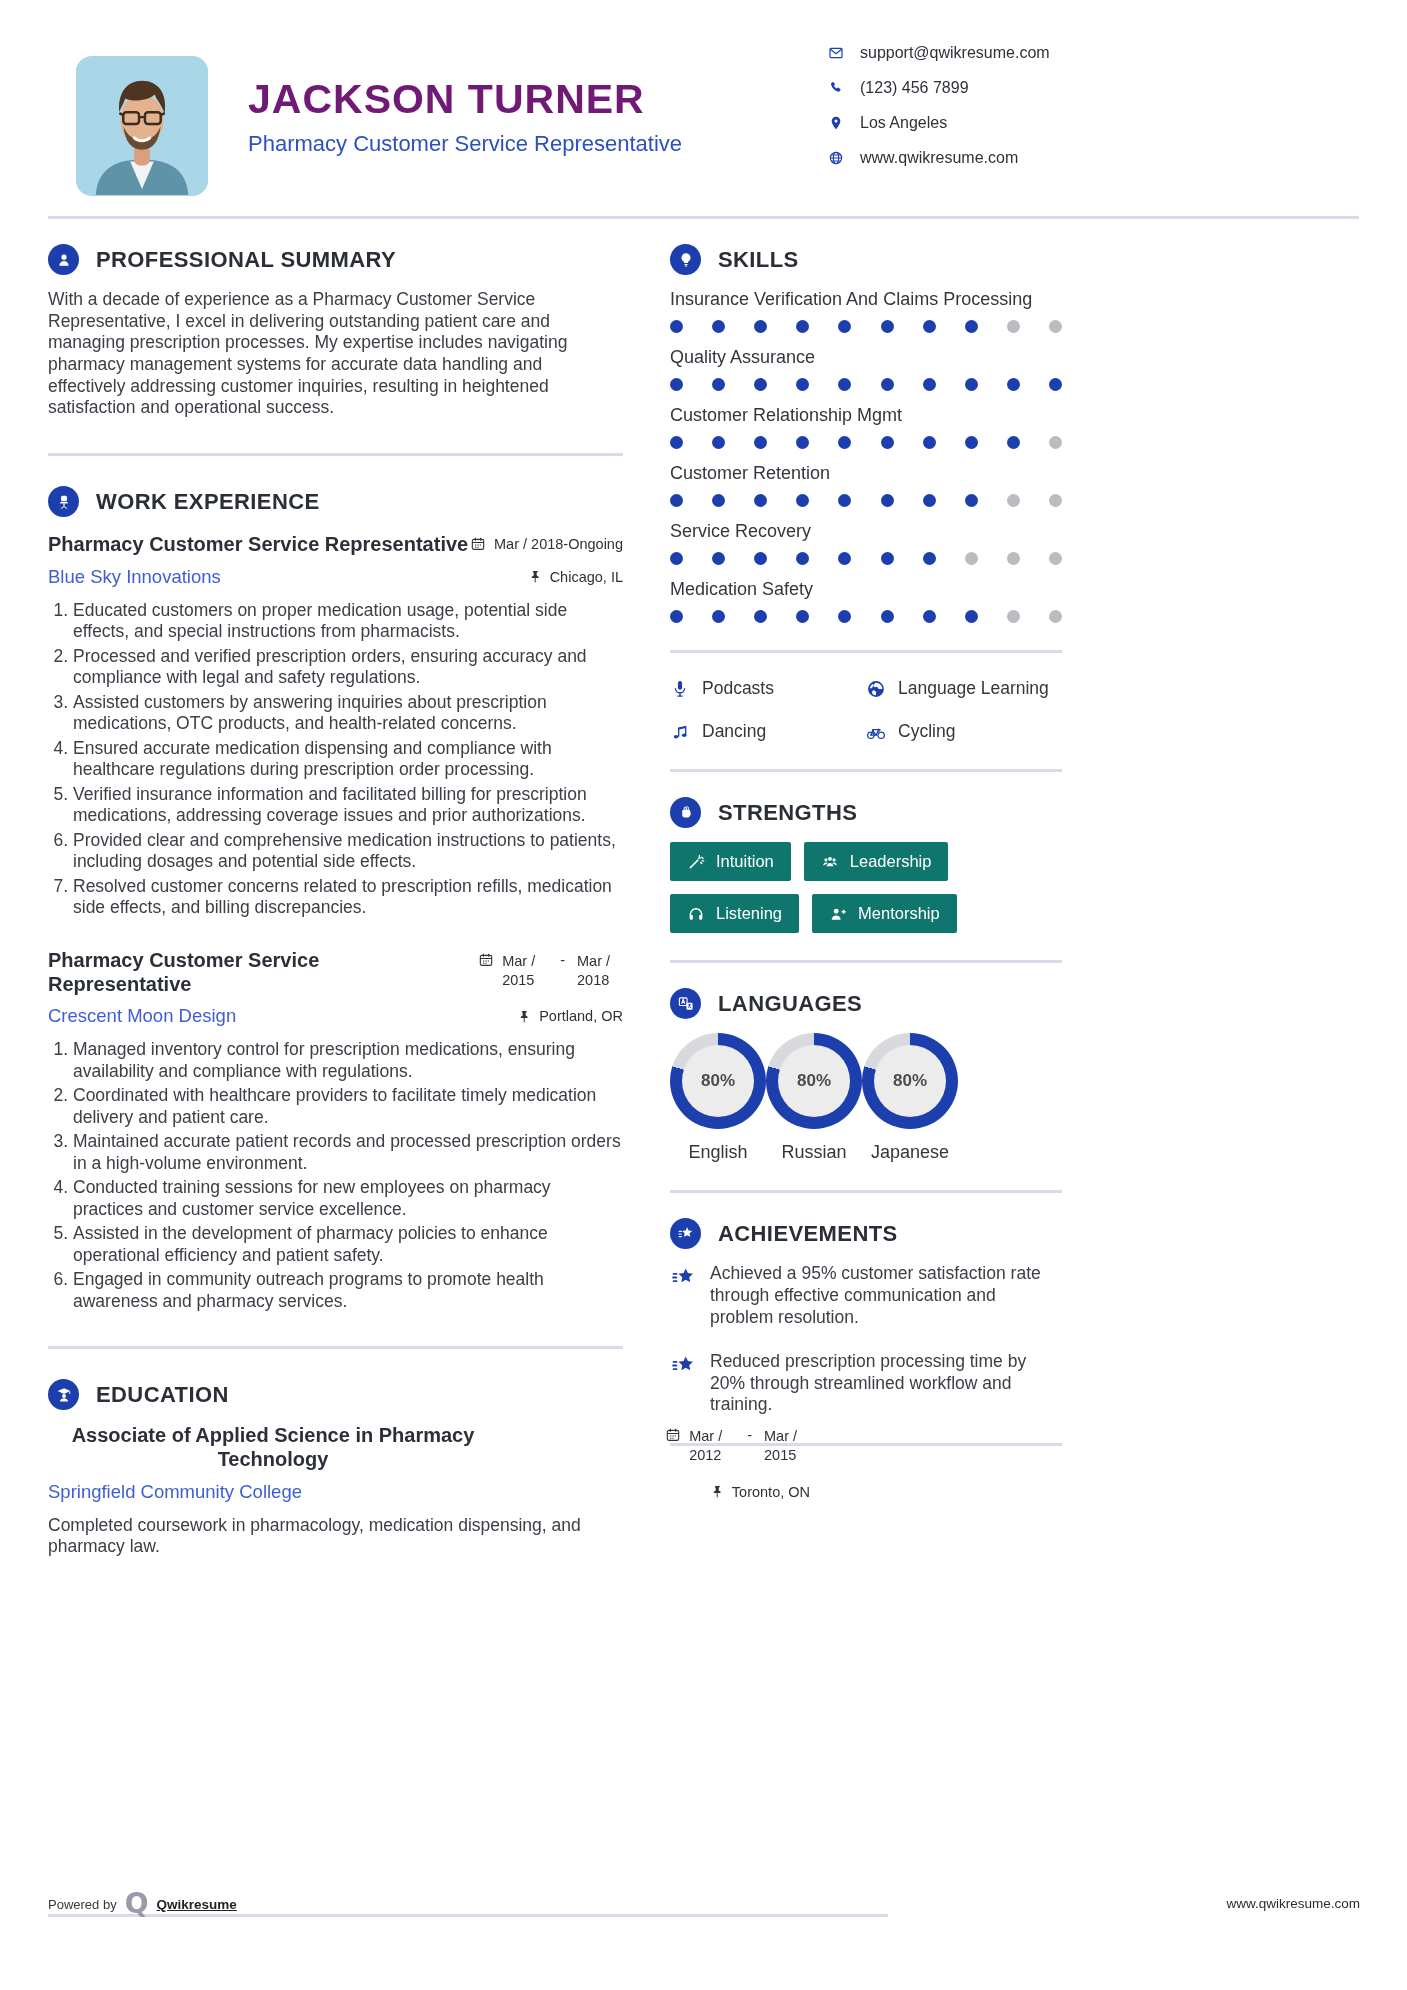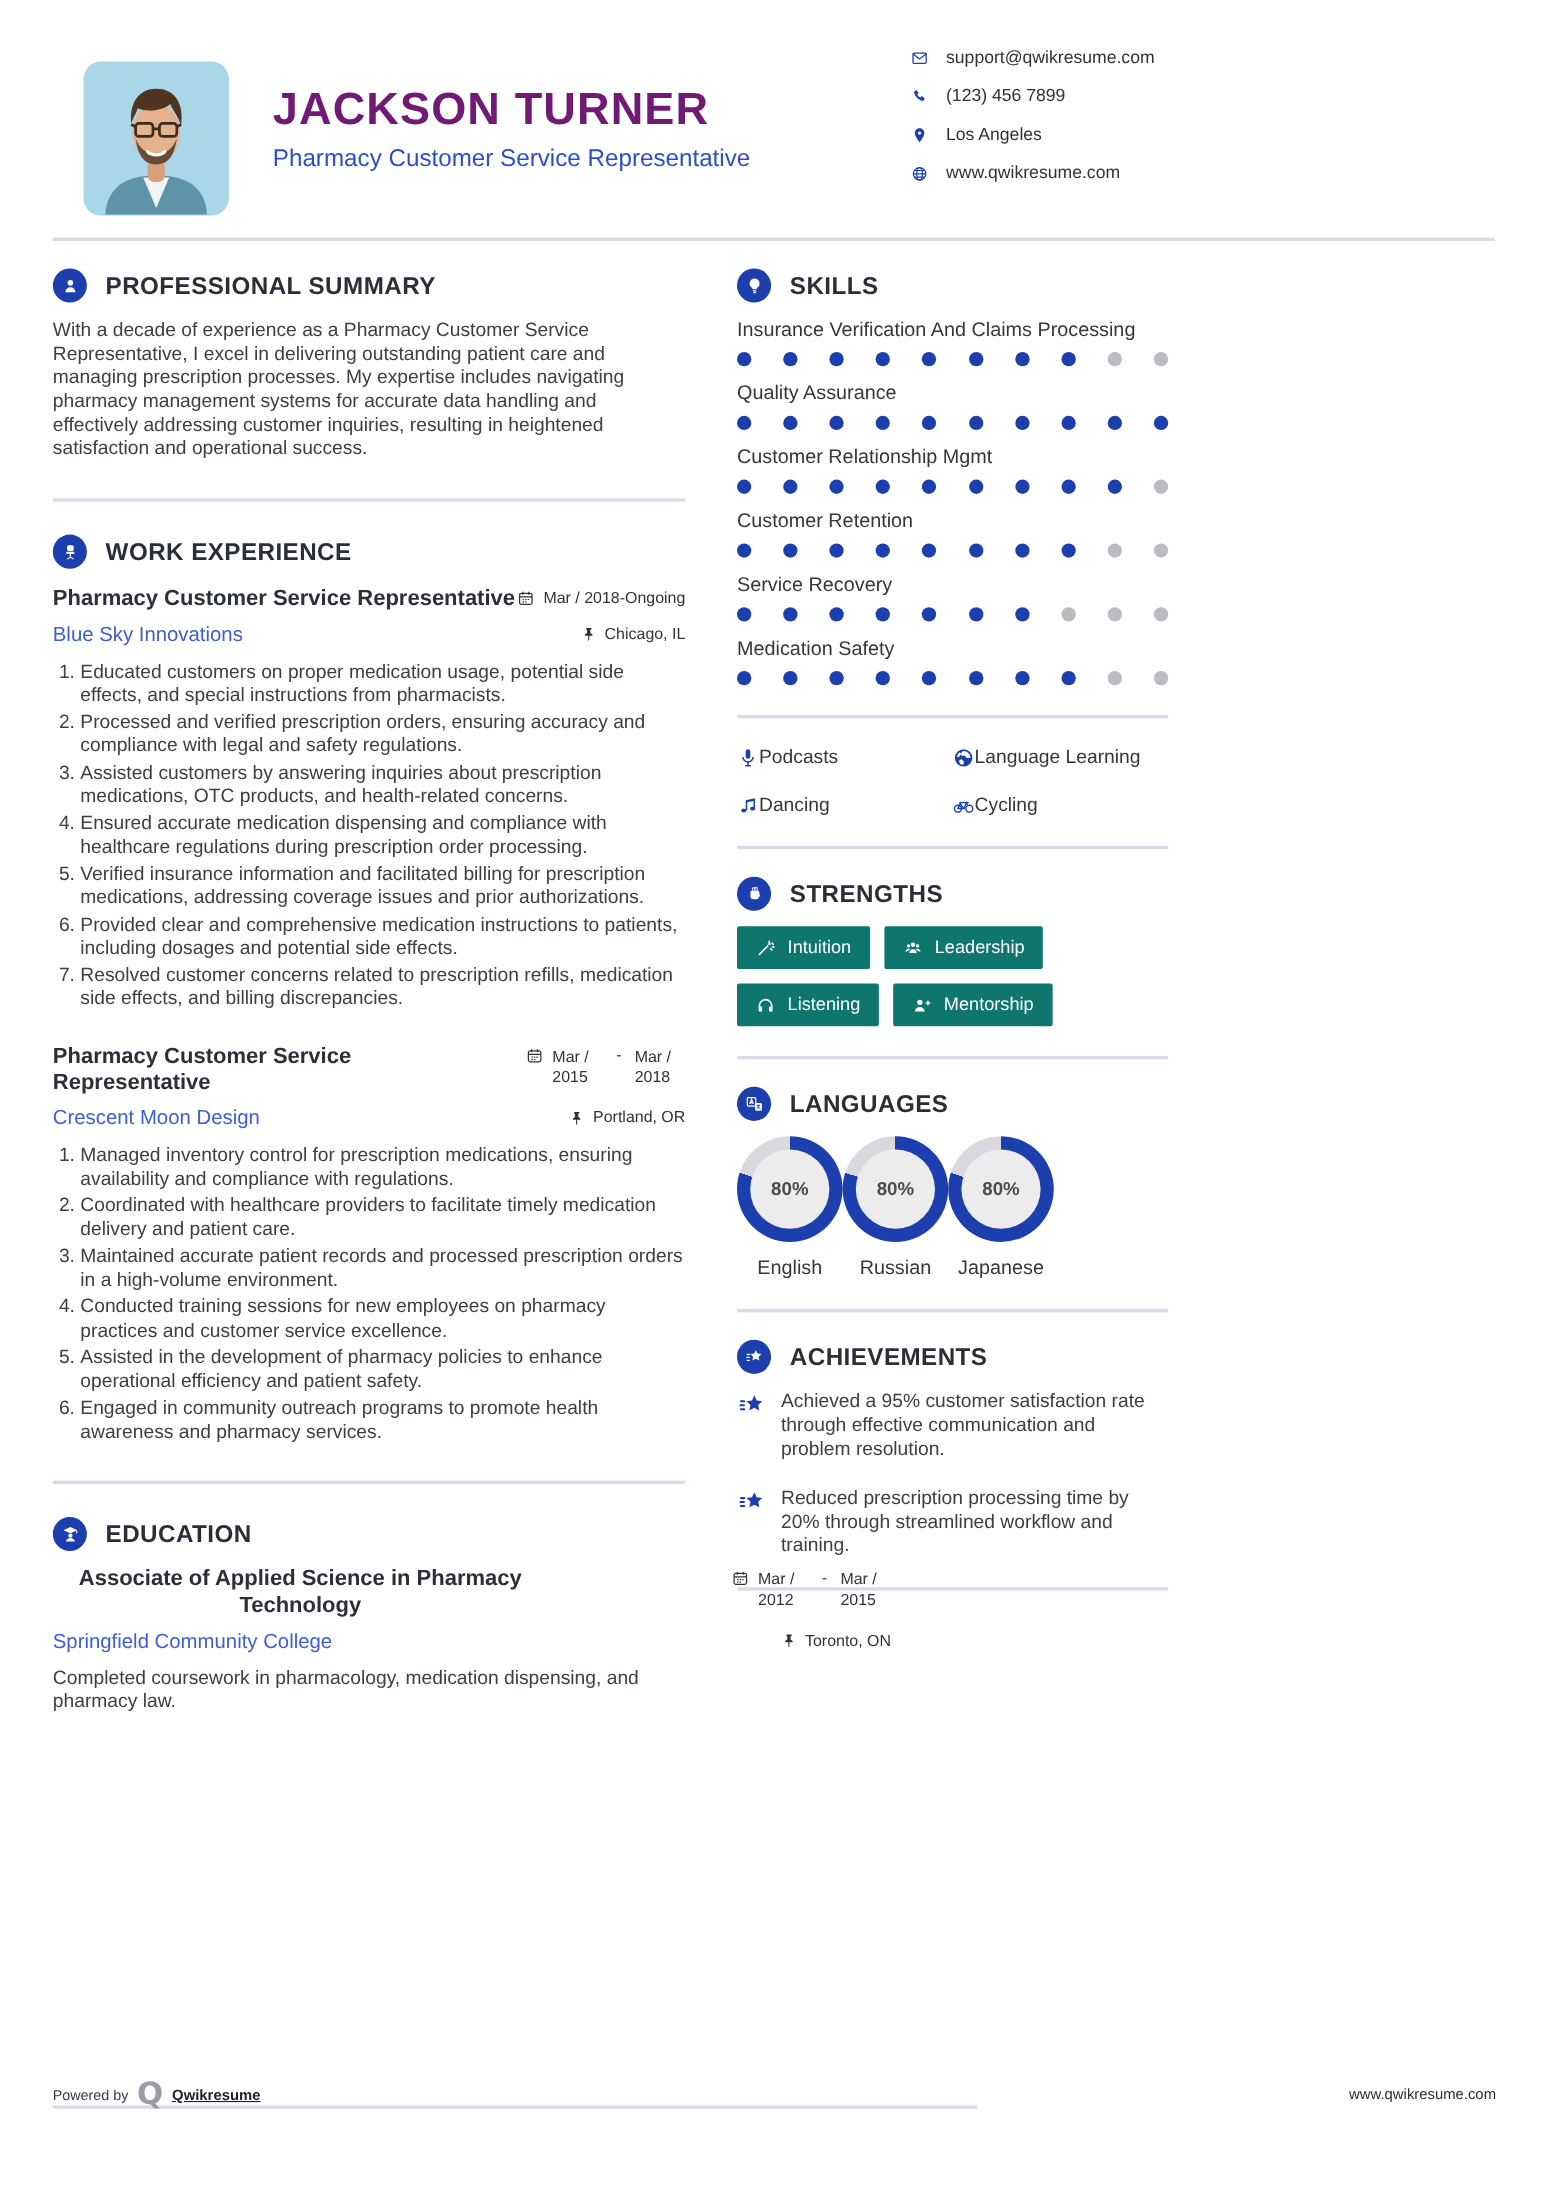--- a/index.html
+++ b/index.html
@@ -71,21 +71,21 @@
 
   
   .skill { margin-bottom:14px; }
   .skill-name { font-size:18px; color:#33373d; margin-bottom:10px; }
   .dots { display:flex; justify-content:space-between; margin-bottom:4px; }
   .dot { width:13px; height:13px; border-radius:50%; background:#b9bcc0; }
   .dot.filled { background:#1d3fae; }
 
   
   .int-grid { display:grid; grid-template-columns:1fr 1fr; row-gap:22px; margin-top:6px; }
-  .int-item { display:flex; align-items:center; gap:0; font-size:17.5px; color:#33373d; }
+  .int-item { display:flex; align-items:center; gap:12px; font-size:17.5px; color:#33373d; }
   .int-item .iicon { width:20px; height:20px; color:#1d3fae; flex:none; display:flex; }
   .int-item .iicon svg { width:100%; height:100%; }
 
   
   .badges { display:flex; flex-wrap:wrap; gap:13px; margin-top:8px; }
   .badge {
     display:inline-flex; align-items:center; gap:11px; background:#0f766e; color:#fff;
     padding:10px 17px; border-radius:2px; font-size:16.5px;
   }
   .badge .bicon { width:18px; height:18px; display:flex; }

